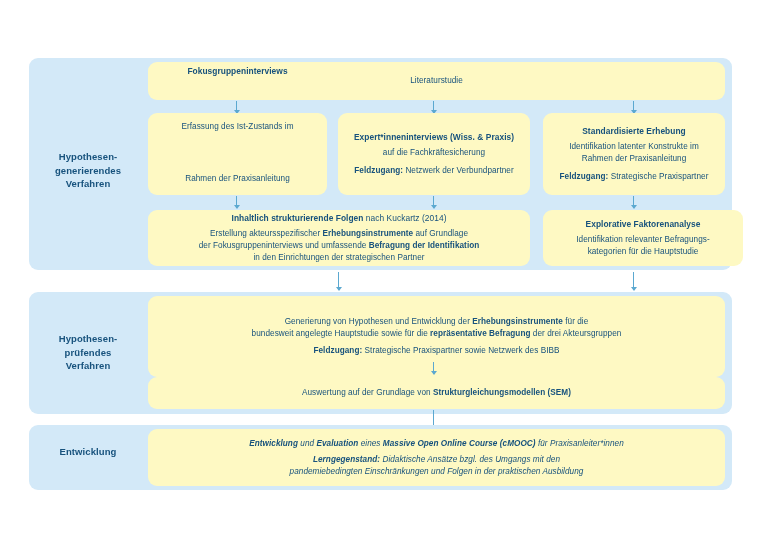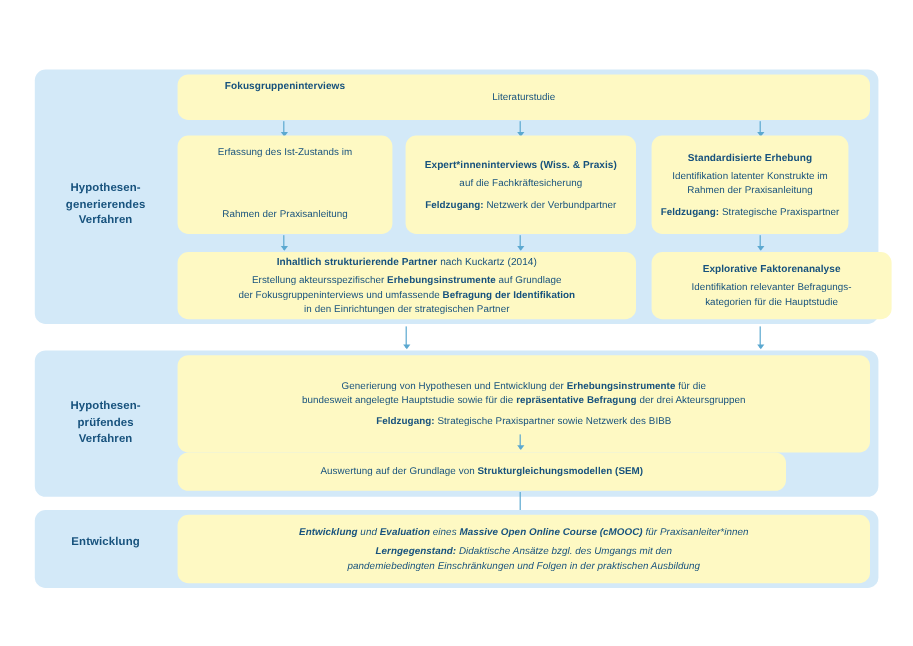--- a/index.html
+++ b/index.html
@@ -117,33 +117,33 @@
     <span class="ln">Rahmen der Praxisanleitung</span>
     <span class="ln foot"><b>Feldzugang:</b><span> Strategische Praxispartner</span></span>
   </div>
 
   <div class="node" style="left:338px; top:113px; width:192px; height:82px;">
     <span class="ln head">Expert*inneninterviews (Wiss. &amp; Praxis)</span>
     <span class="ln">auf die Fachkräftesicherung</span>
     <span class="ln foot"><b>Feldzugang:</b><span> Netzwerk der Verbundpartner</span></span>
   </div>
 
-  <div class="node" style="left:543px; top:113px; width:164px; height:82px;">
+  <div class="node" style="left:543px; top:113px; width:182px; height:82px;">
     <span class="ln head">Standardisierte Erhebung</span>
     <span class="ln">Identifikation latenter Konstrukte im</span>
     <span class="ln">Rahmen der Praxisanleitung</span>
     <span class="ln foot"><b>Feldzugang:</b><span> Strategische Praxispartner</span></span>
   </div>
 
   <div class="arrow" style="left:236px; top:196px; height:12px;"></div>
   <div class="arrow" style="left:433px; top:196px; height:12px;"></div>
   <div class="arrow" style="left:633px; top:196px; height:12px;"></div>
 
   <div class="node" style="left:148px; top:210px; width:382px; height:56px;">
-    <span class="ln head"><b>Inhaltlich strukturierende Partner</b><span style="font-weight:normal"> nach Kuckartz (2014)</span></span>
+    <span class="ln head"><b>Inhaltlich strukturierende Folgen</b><span style="font-weight:normal"> nach Kuckartz (2014)</span></span>
     <span class="ln"><span>Erstellung akteursspezifischer </span><b>Erhebungsinstrumente</b><span> auf Grundlage</span></span>
     <span class="ln"><span>der Fokusgruppeninterviews und umfassende </span><b>Befragung der Identifikation</b></span>
     <span class="ln">in den Einrichtungen der strategischen Partner</span>
   </div>
 
   <div class="node" style="left:543px; top:210px; width:200px; height:56px;">
     <span class="ln head">Explorative Faktorenanalyse</span>
     <span class="ln">Identifikation relevanter Befragungs-</span>
     <span class="ln">kategorien für die Hauptstudie</span>
   </div>
@@ -159,21 +159,21 @@
   </div>
 
   <div class="node" style="left:148px; top:296px; width:577px; height:81px;">
     <span class="ln"><span>Generierung von Hypothesen und Entwicklung der </span><b>Erhebungsinstrumente</b><span> für die</span></span>
     <span class="ln"><span>bundesweit angelegte Hauptstudie sowie für die </span><b>repräsentative Befragung</b><span> der drei Akteursgruppen</span></span>
     <span class="ln foot"><b>Feldzugang:</b><span> Strategische Praxispartner sowie Netzwerk des BIBB</span></span>
   </div>
 
   <div class="arrow" style="left:433px; top:362px; height:12px;"></div>
 
-  <div class="node" style="left:148px; top:377px; width:507px; height:32px;">
+  <div class="node" style="left:148px; top:377px; width:577px; height:32px;">
     <span class="ln tight"><span>Auswertung auf der Grundlage von </span><b>Strukturgleichungsmodellen (SEM)</b></span>
   </div>
 
   <div class="arrow" style="left:433px; top:410px; height:18px;"></div>
 
   <div class="band" style="left:29px; top:425px; width:703px; height:65px;"></div>
   <div class="band-label" style="left:29px; top:445px;">
     <span class="bl">Entwicklung</span>
   </div>
 

